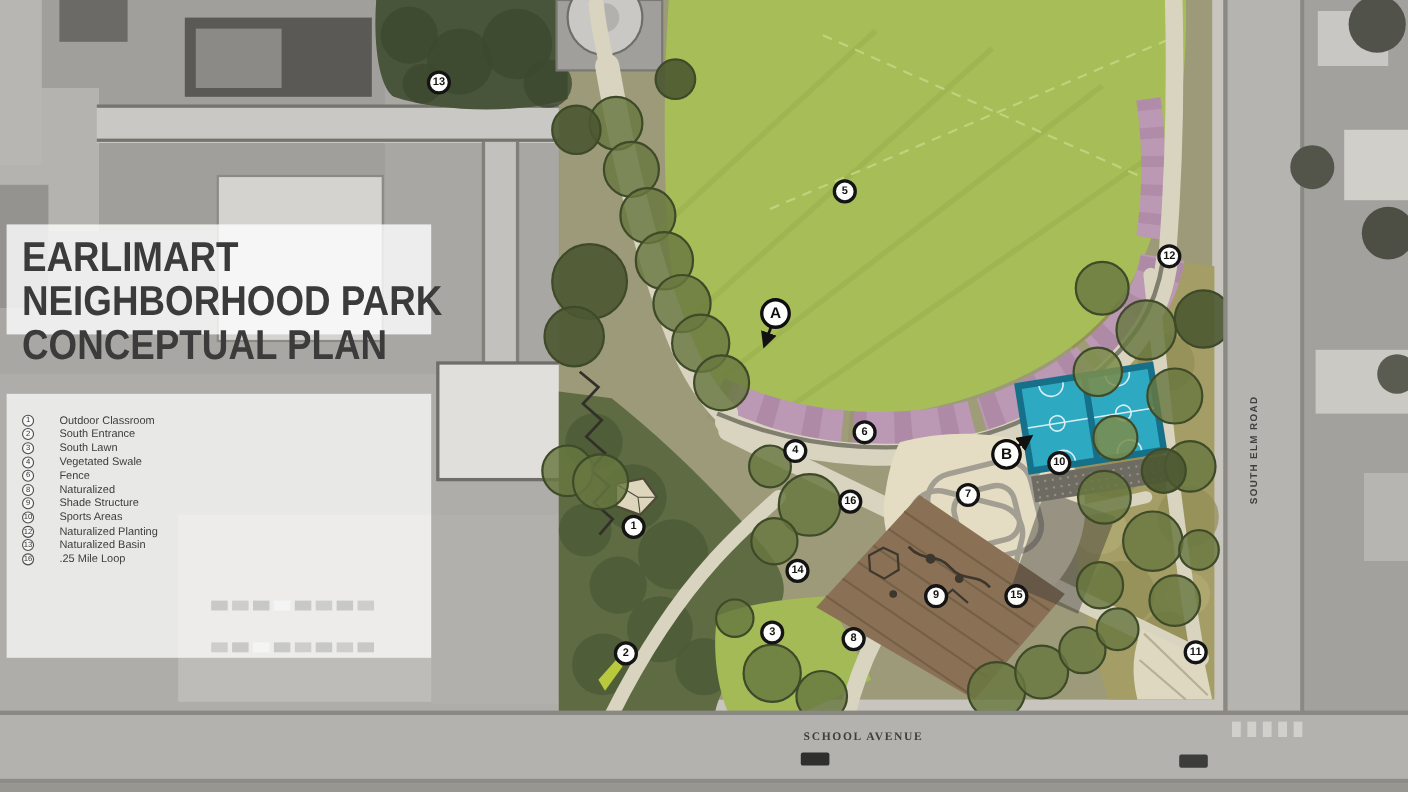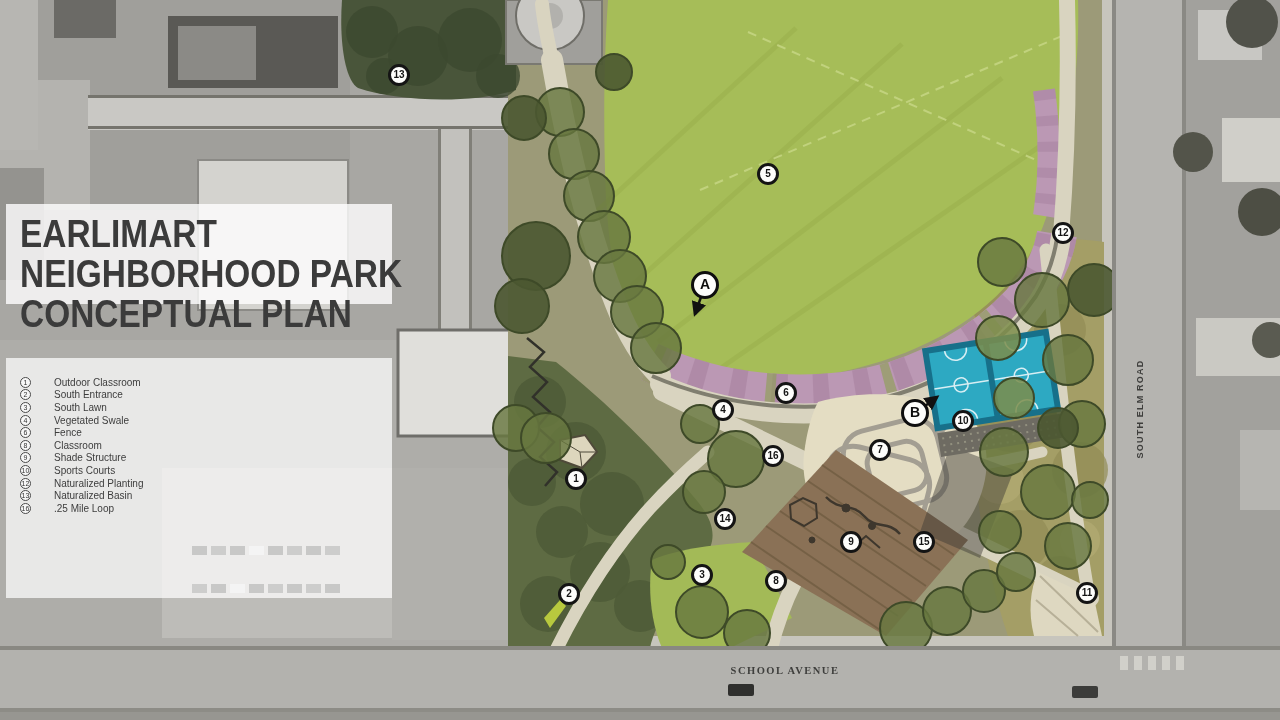--- a/index.html
+++ b/index.html
@@ -390,29 +390,29 @@
         <li class="legend-item">
           <span class="lnum">4</span>
           <span class="llabel">Vegetated Swale</span>
         </li>
         <li class="legend-item">
           <span class="lnum">6</span>
           <span class="llabel">Fence</span>
         </li>
         <li class="legend-item">
           <span class="lnum">8</span>
-          <span class="llabel">Classroom</span>
+          <span class="llabel">Naturalized</span>
         </li>
         <li class="legend-item">
           <span class="lnum">9</span>
           <span class="llabel">Shade Structure</span>
         </li>
         <li class="legend-item">
           <span class="lnum">10</span>
-          <span class="llabel">Sports Courts</span>
+          <span class="llabel">Sports Areas</span>
         </li>
         <li class="legend-item">
           <span class="lnum">12</span>
           <span class="llabel">Naturalized Planting</span>
         </li>
         <li class="legend-item">
           <span class="lnum">13</span>
           <span class="llabel">Naturalized Basin</span>
         </li>
         <li class="legend-item">

